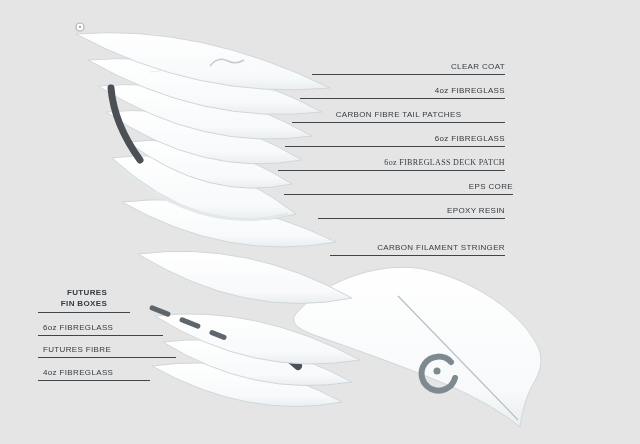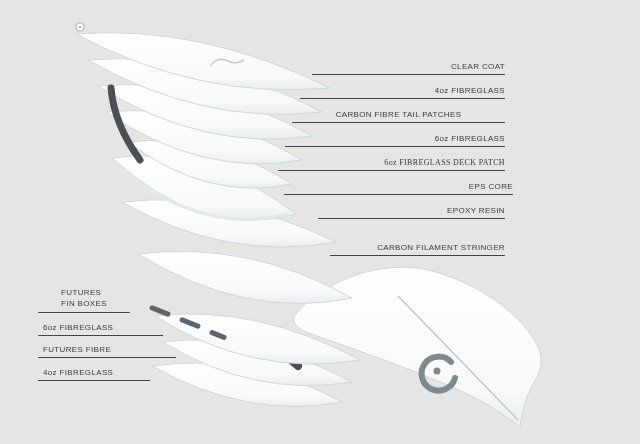--- a/index.html
+++ b/index.html
@@ -20,23 +20,24 @@
     height:14px;
     box-sizing:border-box;
     padding-bottom:3px;
     white-space:nowrap;
   }
   .callout.right{justify-content:flex-end;}
   .callout.left{justify-content:flex-start;padding-left:5px;}
   .callout.multiline{
     height:27px;
     justify-content:center;
-    text-align:left;
+    text-align:right;
     white-space:pre-line;
     line-height:1.3;
+    font-weight:bold;
   }
 </style>
 </head>
 <body>
 
 <div class="stage" style="--line: #3f464b; --text: #343b40; --carbon: #4a5055; --logo: #7e8a90; --sheetstroke: #cfd7da;">
 
   <svg class="art" width="640" height="444" viewBox="0 0 640 444">
     <defs>
       <linearGradient id="sheetG" x1="0" y1="0" x2="0" y2="1">

